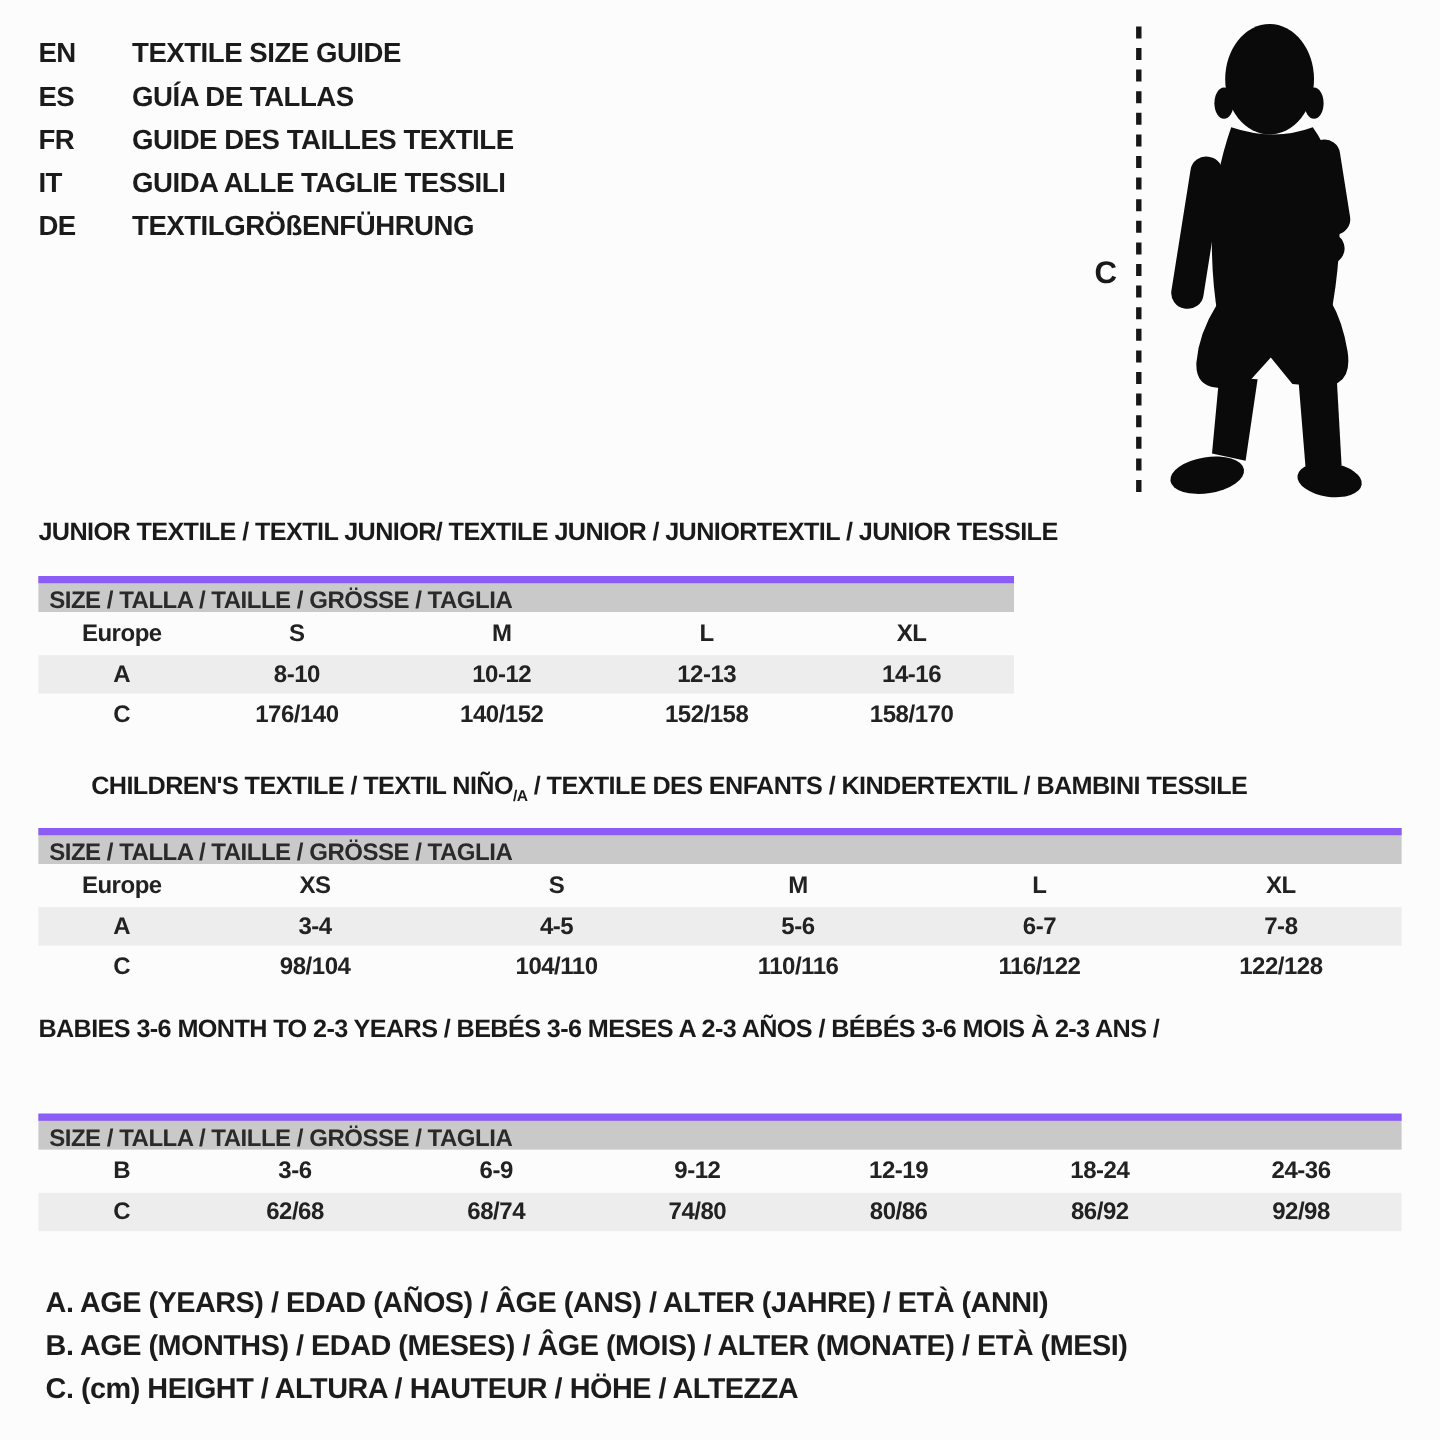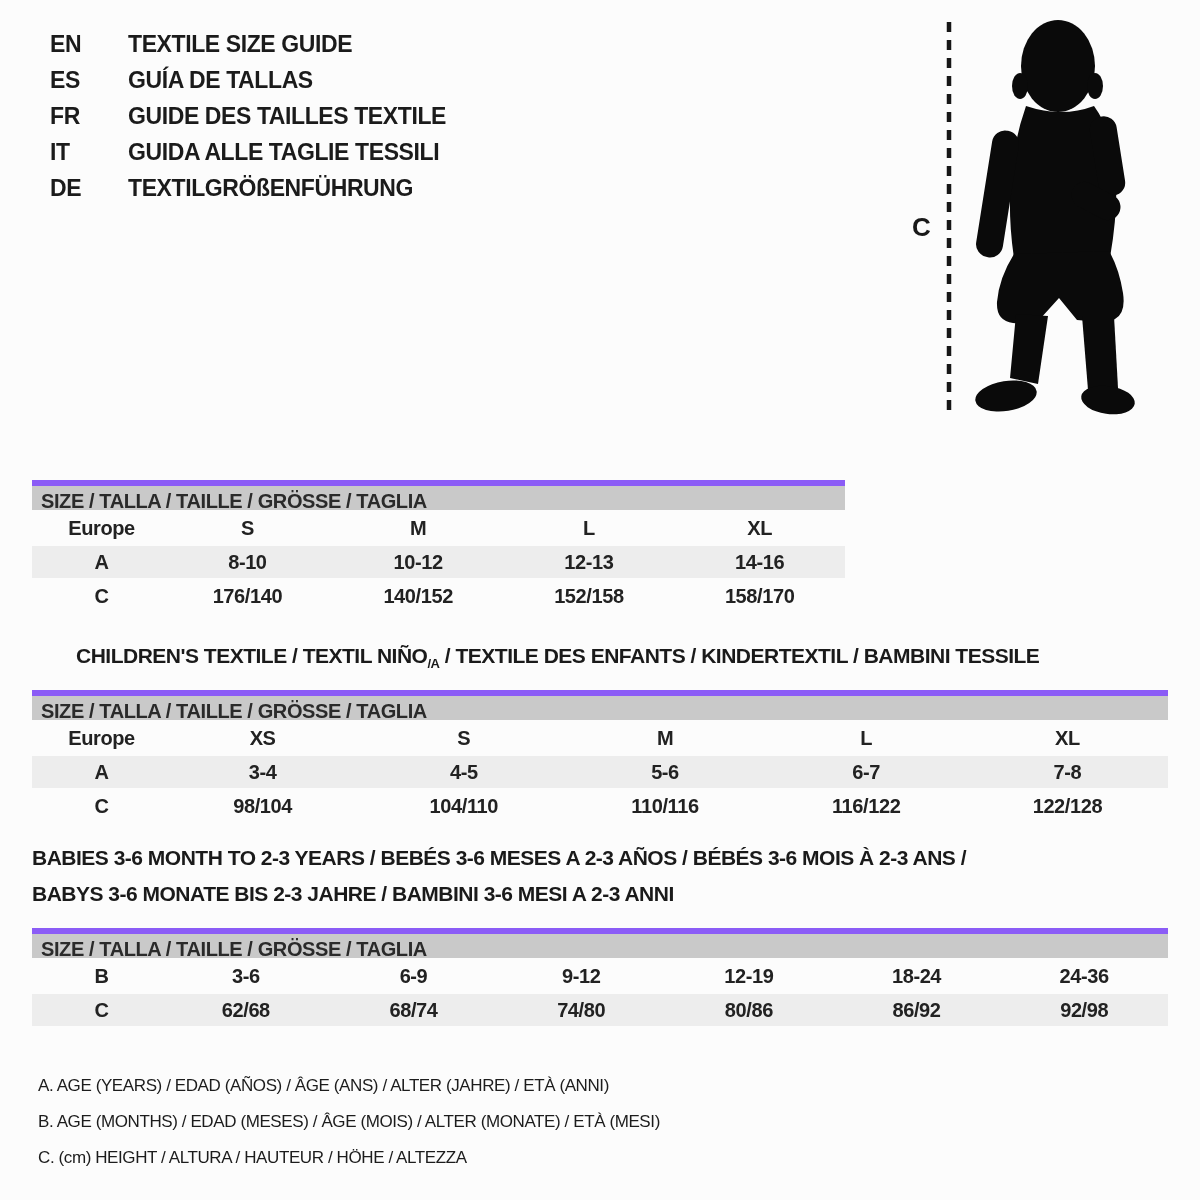--- a/index.html
+++ b/index.html
@@ -8,21 +8,21 @@
     background:#ffffff;
   }
   .page{
     position:relative;
     width:1200px;height:1200px;
     background:#fcfcfc;
     color:#1d1d1d;
     overflow:hidden;
   }
   
-  .lang-list{position:absolute;left:50px;top:26px;}
+  .lang-list{position:absolute;left:32px;top:26px;}
   .lang-row{display:flex;height:36px;align-items:center;
     font-size:23px;font-weight:700;letter-spacing:-0.4px;color:#1b1b1b;}
   .lang-code{width:78px;}
   
   .figure-svg{position:absolute;left:935px;top:14px;}
   .measure-label{position:absolute;left:912px;top:212px;
     font-size:26px;font-weight:700;color:#191919;}
   
   .sec-title{position:absolute;left:32px;
     font-size:21px;font-weight:700;letter-spacing:-0.5px;color:#1a1a1a;white-space:nowrap;}
@@ -35,21 +35,21 @@
     padding-left:9px;box-sizing:border-box;
   }
   .t-row{display:flex;align-items:center;height:32px;margin-top:2px;
     font-size:20px;font-weight:700;letter-spacing:-0.4px;color:#222;}
   .t-row.shaded{background:#ededed;}
   .row-label{width:130px;padding-left:9px;box-sizing:border-box;text-align:center;}
   .cell{flex:1;text-align:center;}
   
   .legend{position:absolute;left:38px;top:1068px;}
   .legend-line{height:36px;line-height:36px;
-    font-size:17px;font-weight:400;letter-spacing:-0.4px;color:#1c1c1c;white-space:nowrap;}
+    font-size:24px;font-weight:700;letter-spacing:-0.4px;color:#1c1c1c;white-space:nowrap;}
 </style>
 </head>
 <body>
 
 <div class="page">
 
   <div class="lang-list">
     <div class="lang-row">
       <span class="lang-code">EN</span>
       <span class="lang-label">TEXTILE SIZE GUIDE</span>
@@ -85,20 +85,21 @@
       <rect x="126" y="98" width="27" height="80" rx="13" transform="rotate(-9 140 138)"></rect>
       <rect x="102" y="170" width="52" height="26" rx="13" transform="rotate(28 128 183)"></rect>
       <path d="M46,236 Q31,260 29,284 Q28,303 45,305 Q58,307 64,301 L72,301 L91,280 L109,302 L121,303 Q137,307 147,301 Q158,295 155,275 Q151,250 141,233 Z"></path>
       <path d="M48,296 L80,298 L70,366 L42,360 Z"></path>
       <ellipse cx="38" cy="378" rx="31" ry="15" transform="rotate(-9 38 378)"></ellipse>
       <path d="M114,298 L146,298 L150,370 L120,372 Z"></path>
       <ellipse cx="140" cy="382" rx="27" ry="14" transform="rotate(8 140 382)"></ellipse>
     </g>
   </svg>
 
+  <div class="sec-title" style="top:432px;">JUNIOR TEXTILE / TEXTIL JUNIOR/ TEXTILE JUNIOR / JUNIORTEXTIL / JUNIOR TESSILE</div>
   <div class="size-table" style="top:480px;width:813px;">
     <div class="bar">SIZE / TALLA / TAILLE / GRÖSSE / TAGLIA</div>
     <div class="t-row">
       <span class="row-label">Europe</span>
       <span class="cell">S</span>
       <span class="cell">M</span>
       <span class="cell">L</span>
       <span class="cell">XL</span>
     </div>
     <div class="t-row shaded">
@@ -140,21 +141,20 @@
       <span class="row-label">C</span>
       <span class="cell">98/104</span>
       <span class="cell">104/110</span>
       <span class="cell">110/116</span>
       <span class="cell">116/122</span>
       <span class="cell">122/128</span>
     </div>
   </div>
 
   <div class="sec-title" style="top:846px;">BABIES 3-6 MONTH TO 2-3 YEARS / BEBÉS 3-6 MESES A 2-3 AÑOS / BÉBÉS 3-6 MOIS À 2-3 ANS /</div>
-  <div class="sec-title" style="top:882px;">BABYS 3-6 MONATE BIS 2-3 JAHRE / BAMBINI 3-6 MESI A 2-3 ANNI</div>
   <div class="size-table" style="top:928px;width:1136px;">
     <div class="bar">SIZE / TALLA / TAILLE / GRÖSSE / TAGLIA</div>
     <div class="t-row">
       <span class="row-label">B</span>
       <span class="cell">3-6</span>
       <span class="cell">6-9</span>
       <span class="cell">9-12</span>
       <span class="cell">12-19</span>
       <span class="cell">18-24</span>
       <span class="cell">24-36</span>

